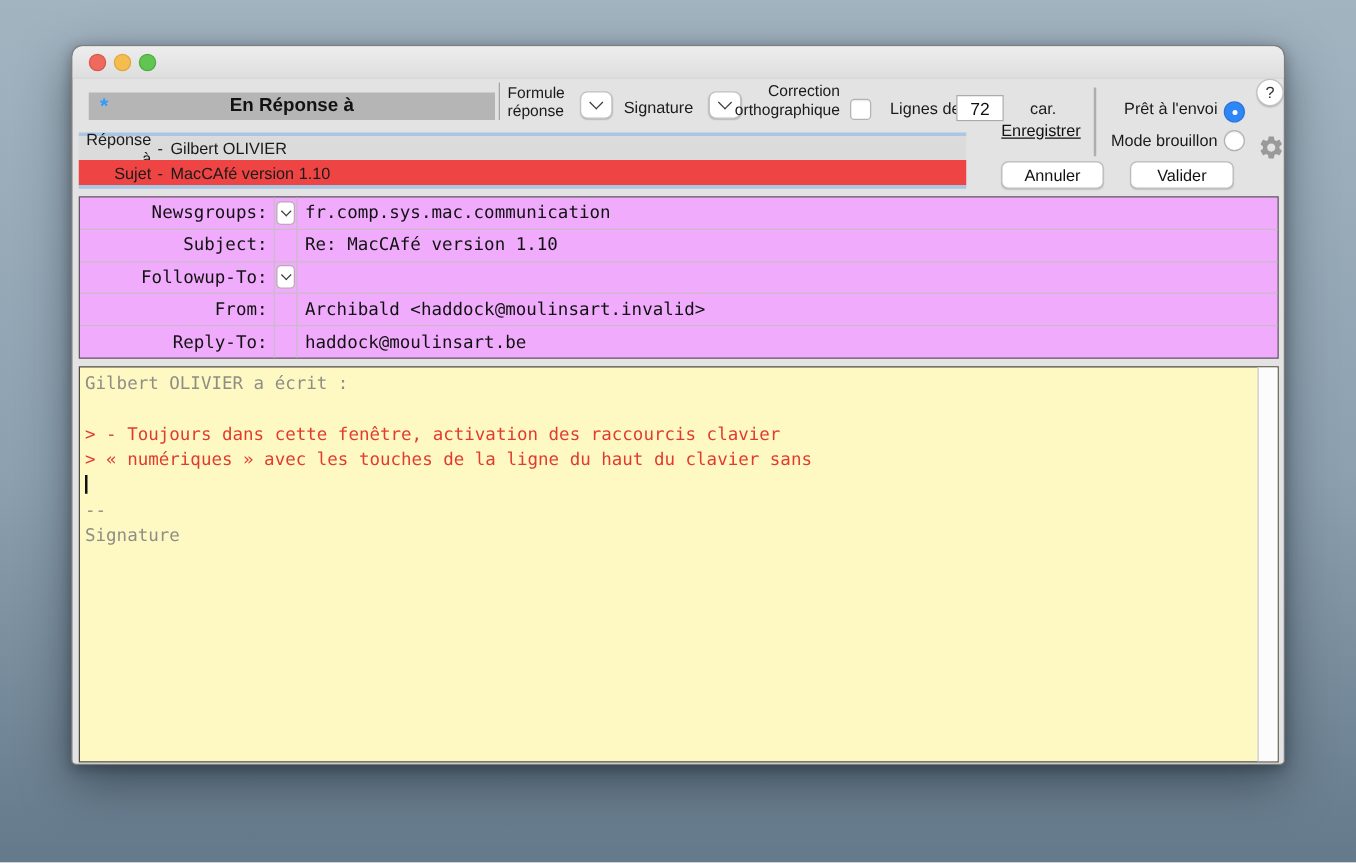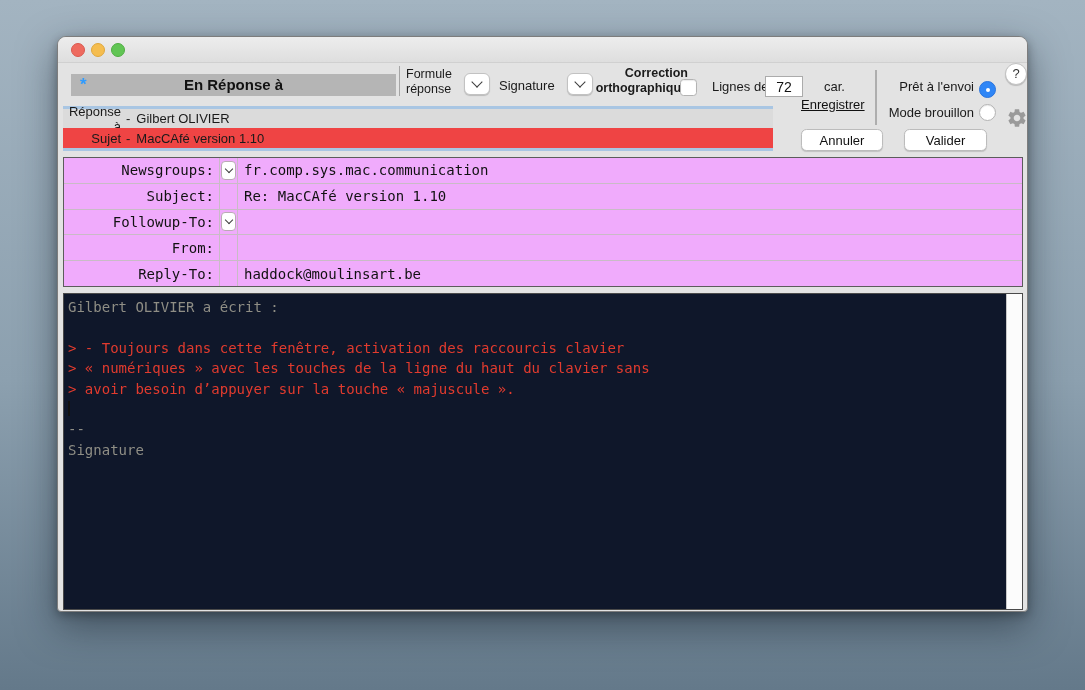--- a/index.html
+++ b/index.html
@@ -20,21 +20,21 @@
              text-align:center;line-height:22px;font-size:15px;font-weight:bold;color:#121212;}
   .star{position:absolute;left:9px;top:0;color:#2e9bff;font-size:17px;font-weight:bold;}
   .vdiv{position:absolute;background:#a5a5a5;}
   .vdiv1{left:341px;top:29px;width:1px;height:30px;}
   .vdiv2{left:817px;top:33px;width:2px;height:55px;background:#aeaeae;}
   
   .tb-label{position:absolute;color:#1a1a1a;font-size:13px;}
   .tb-2line{font-size:12.5px;line-height:14.5px;}
   .formule{left:348px;top:30px;text-align:left;}
   .sig{left:441px;top:41px;}
-  .corr{left:484px;top:29px;width:146px;text-align:right;font-weight:bold;}
+  .corr{left:468px;top:29px;width:146px;text-align:right;}
   .lignes{left:654px;top:42px;}
   .car{left:750px;top:42px;margin-left:16px;}
   .pret{left:826px;top:42px;width:90px;text-align:right;}
   .mode{left:822px;top:68px;width:94px;text-align:right;}
   
   .dd-btn{position:absolute;width:26px;height:22px;background:#fff;border:1px solid #c2c2c2;border-radius:6px;
           box-shadow:0 1px 1px rgba(0,0,0,.18);padding:0;cursor:default;display:flex;align-items:center;justify-content:center;}
   .dd1{left:406px;top:36px;}
   .dd2{left:509px;top:36px;}
   .chev{display:inline-block;width:7px;height:7px;border-left:1.6px solid #3c3c3c;border-bottom:1.6px solid #3c3c3c;
@@ -73,21 +73,21 @@
   .prow{flex:1;display:flex;align-items:stretch;border-top:1px solid #c9bbc6;min-height:0;}
   .prow:first-child{border-top:none;}
   .plabel{width:150px;flex:none;display:flex;align-items:center;justify-content:flex-end;padding-right:5px;
           border-right:1px solid #c9bbc6;font-family:"DejaVu Sans Mono",monospace;font-size:14px;color:#111;}
   .pdd{width:17px;flex:none;border-right:1px solid #c9bbc6;display:flex;align-items:center;justify-content:center;}
   .pdd-btn{width:15px;height:19px;background:#fff;border:1px solid #bba9b6;border-radius:4px;padding:0;
            display:flex;align-items:center;justify-content:center;cursor:default;}
   .pval{flex:1;display:flex;align-items:center;padding-left:6px;font-family:"DejaVu Sans Mono",monospace;
         font-size:14px;color:#111;white-space:pre;overflow:hidden;}
   
-  .msg{position:absolute;left:5px;top:256px;width:960px;height:317px;background:#0f172a;border:1px solid #4a4a4a;
+  .msg{position:absolute;left:5px;top:256px;width:960px;height:317px;background:#fef9c3;border:1px solid #4a4a4a;
        box-sizing:border-box;}
   .scrollstrip{position:absolute;right:0;top:0;bottom:0;width:15px;background:#fcfcfc;border-left:1px solid #c8c8c8;}
   .msg-text{position:absolute;left:4px;top:3px;right:17px;font-family:"DejaVu Sans Mono",monospace;font-size:14px;}
   .bline{height:20.4px;line-height:20.4px;white-space:pre;overflow:hidden;}
   .bline.gray{color:#8f8e85;}
   .bline.red{color:#e23b2e;}
   .cursor{display:inline-block;width:1.6px;height:15px;background:#111;vertical-align:-2px;}
 </style>
 </head>
 <body>
@@ -183,35 +183,35 @@
         <div class="pdd">
           <button class="pdd-btn">
               <span class="chev small"></span>
             </button>
         </div>
         <div class="pval"></div>
       </div>
       <div class="prow">
         <div class="plabel">From:</div>
         <div class="pdd"></div>
+        <div class="pval">Archibald &lt;haddock@moulinsart.invalid&gt;</div>
       </div>
       <div class="prow">
         <div class="plabel">Reply-To:</div>
         <div class="pdd"></div>
         <div class="pval">haddock@moulinsart.be</div>
       </div>
     </div>
 
     <div class="msg">
       <div class="msg-text">
         <div class="bline gray">Gilbert OLIVIER a écrit :</div>
         <div class="bline"></div>
         <div class="bline red">&gt; - Toujours dans cette fenêtre, activation des raccourcis clavier</div>
         <div class="bline red">&gt; « numériques » avec les touches de la ligne du haut du clavier sans</div>
-        <div class="bline red">&gt; avoir besoin d’appuyer sur la touche « majuscule ».</div>
         <div class="bline"><span class="cursor"></span><span></span></div>
         <div class="bline gray">--</div>
         <div class="bline gray">Signature</div>
       </div>
       <div class="scrollstrip"></div>
     </div>
 
   </div>
 </div>
 

